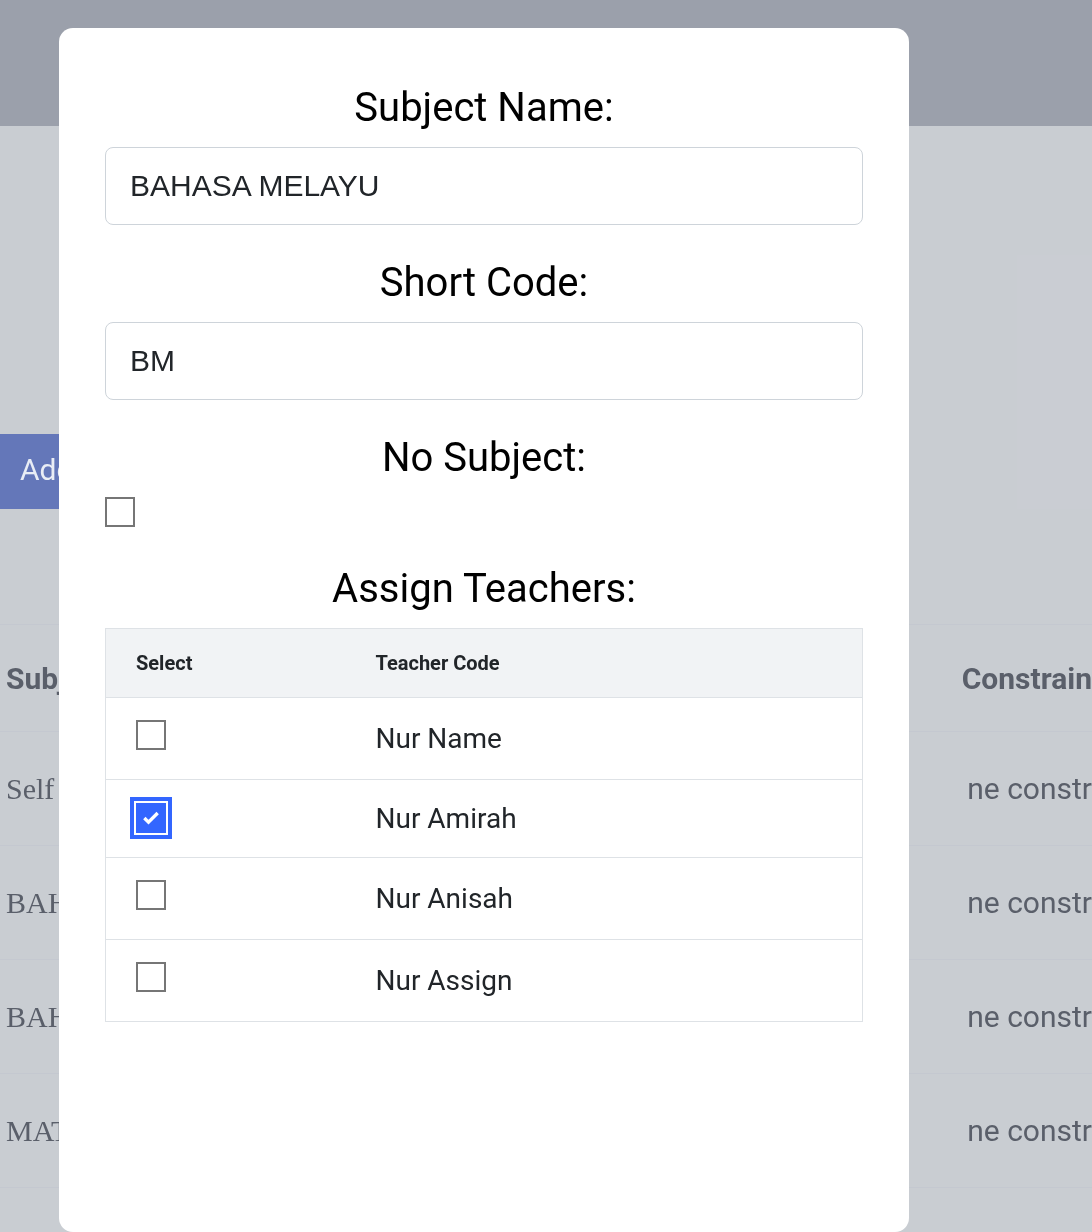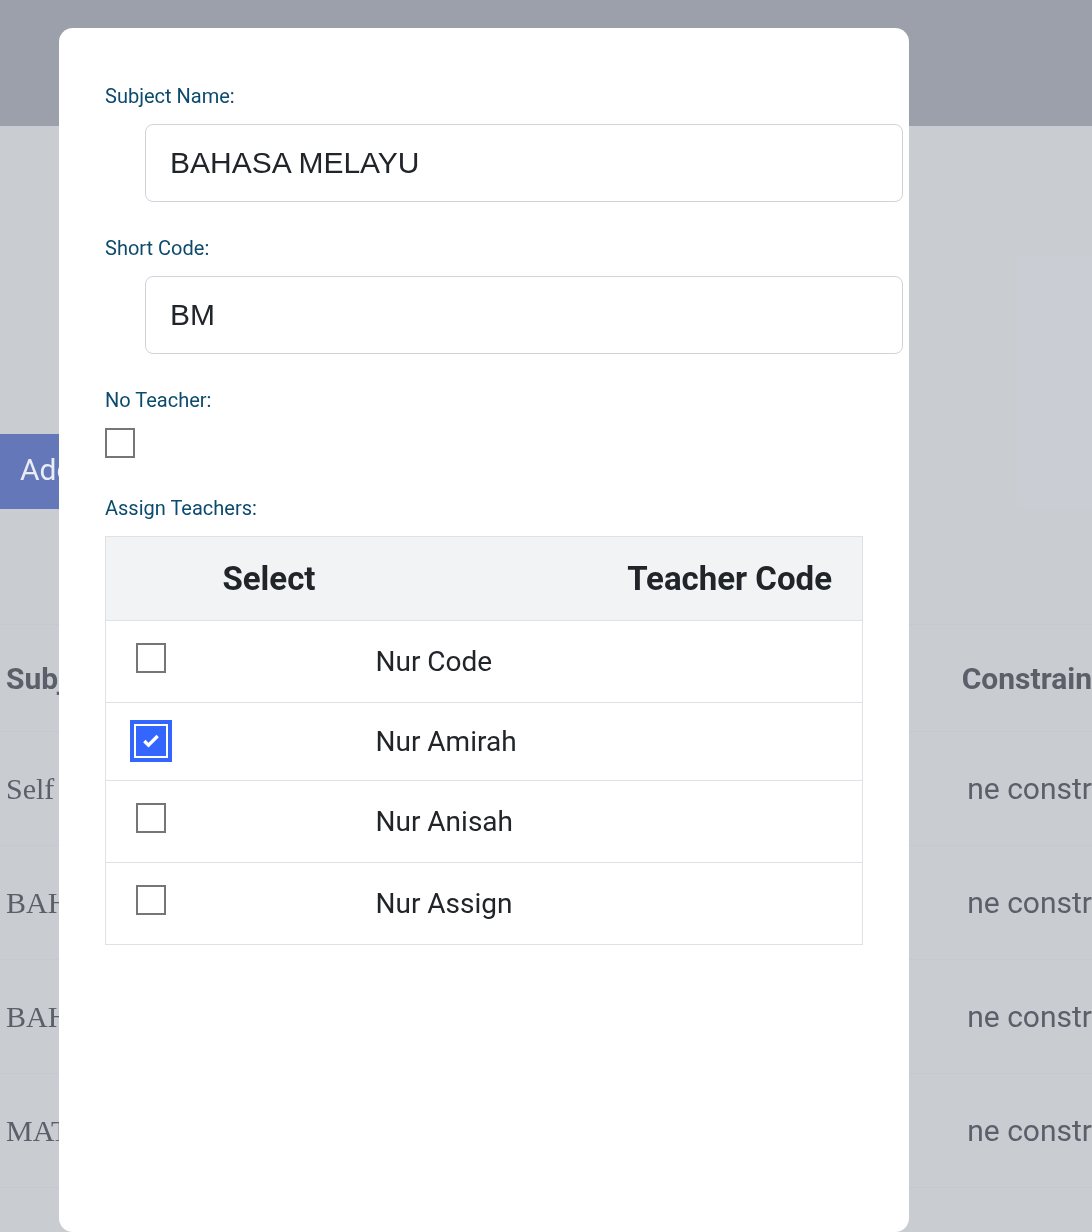--- a/index.html
+++ b/index.html
@@ -85,35 +85,35 @@
     width: 850px;
     background: #ffffff;
     border-radius: 14px;
     padding: 56px 46px 0 46px;
     min-height: 1204px;
   }
   .form-group {
     margin-bottom: 34px;
   }
   .form-label {
-    font-size: 20px;
-    color: #0c4a6e;
+    font-size: 40px;
+    color: #000000;
     margin-bottom: 16px;
     display: block;
+    text-align: center;
   }
   .text-input {
     width: 100%;
     height: 78px;
     border: 1px solid #ced4da;
     border-radius: 8px;
     padding: 0 24px;
     font-size: 30px;
     color: #212529;
     background: #fff;
-    margin-left: 40px;
   }
   .checkbox {
     width: 30px;
     height: 30px;
     border: 2px solid #767676;
     background: #fff;
     display: inline-flex;
     align-items: center;
     justify-content: center;
     cursor: pointer;
@@ -142,24 +142,24 @@
     margin-top: 6px;
   }
   .teachers-table {
     width: 100%;
     border: 1px solid #dee2e6;
     border-collapse: collapse;
     margin-top: 8px;
   }
   .teachers-table thead th {
     background: #f1f3f5;
-    font-size: 33px;
+    font-size: 20px;
     font-weight: 700;
     color: #212529;
-    text-align: right;
+    text-align: left;
     padding: 22px 30px;
     border-bottom: 1px solid #dee2e6;
   }
   .teachers-table tbody td {
     padding: 22px 30px;
     font-size: 28px;
     color: #212529;
     border-bottom: 1px solid #dee2e6;
   }
   .teachers-table th.col-select,
@@ -210,40 +210,40 @@
     <label class="form-label">Subject Name:</label>
     <input type="text" class="text-input" value="BAHASA MELAYU" style="">
   </div>
 
   <div class="form-group">
     <label class="form-label">Short Code:</label>
     <input type="text" class="text-input" value="BM" style="">
   </div>
 
   <div class="form-group">
-    <label class="form-label">No Teacher:</label>
+    <label class="form-label">No Subject:</label>
     <span id="no-teacher-checkbox" class="checkbox">
       
     </span>
   </div>
 
 
   <div class="form-group" style="margin-bottom:4px;">
     <label class="form-label">Assign Teachers:</label>
     <table class="teachers-table">
       <thead>
         <tr>
           <th class="col-select">Select</th>
           <th>Teacher Code</th>
         </tr>
       </thead>
       <tbody id="teachers-rows">
           <tr>
             <td class="col-select"><span class="checkbox"></span></td>
-            <td>Nur Code</td>
+            <td>Nur Name</td>
           </tr>
           <tr>
             <td class="col-select"><span class="checkbox checked focused">
                 <svg viewBox="0 0 24 24">
                   <path fill="none" stroke="#fff" stroke-width="4" d="M4 12l5 5L20 6"></path>
                 </svg>
               </span></td>
             <td>Nur Amirah</td>
           </tr>
           <tr>

